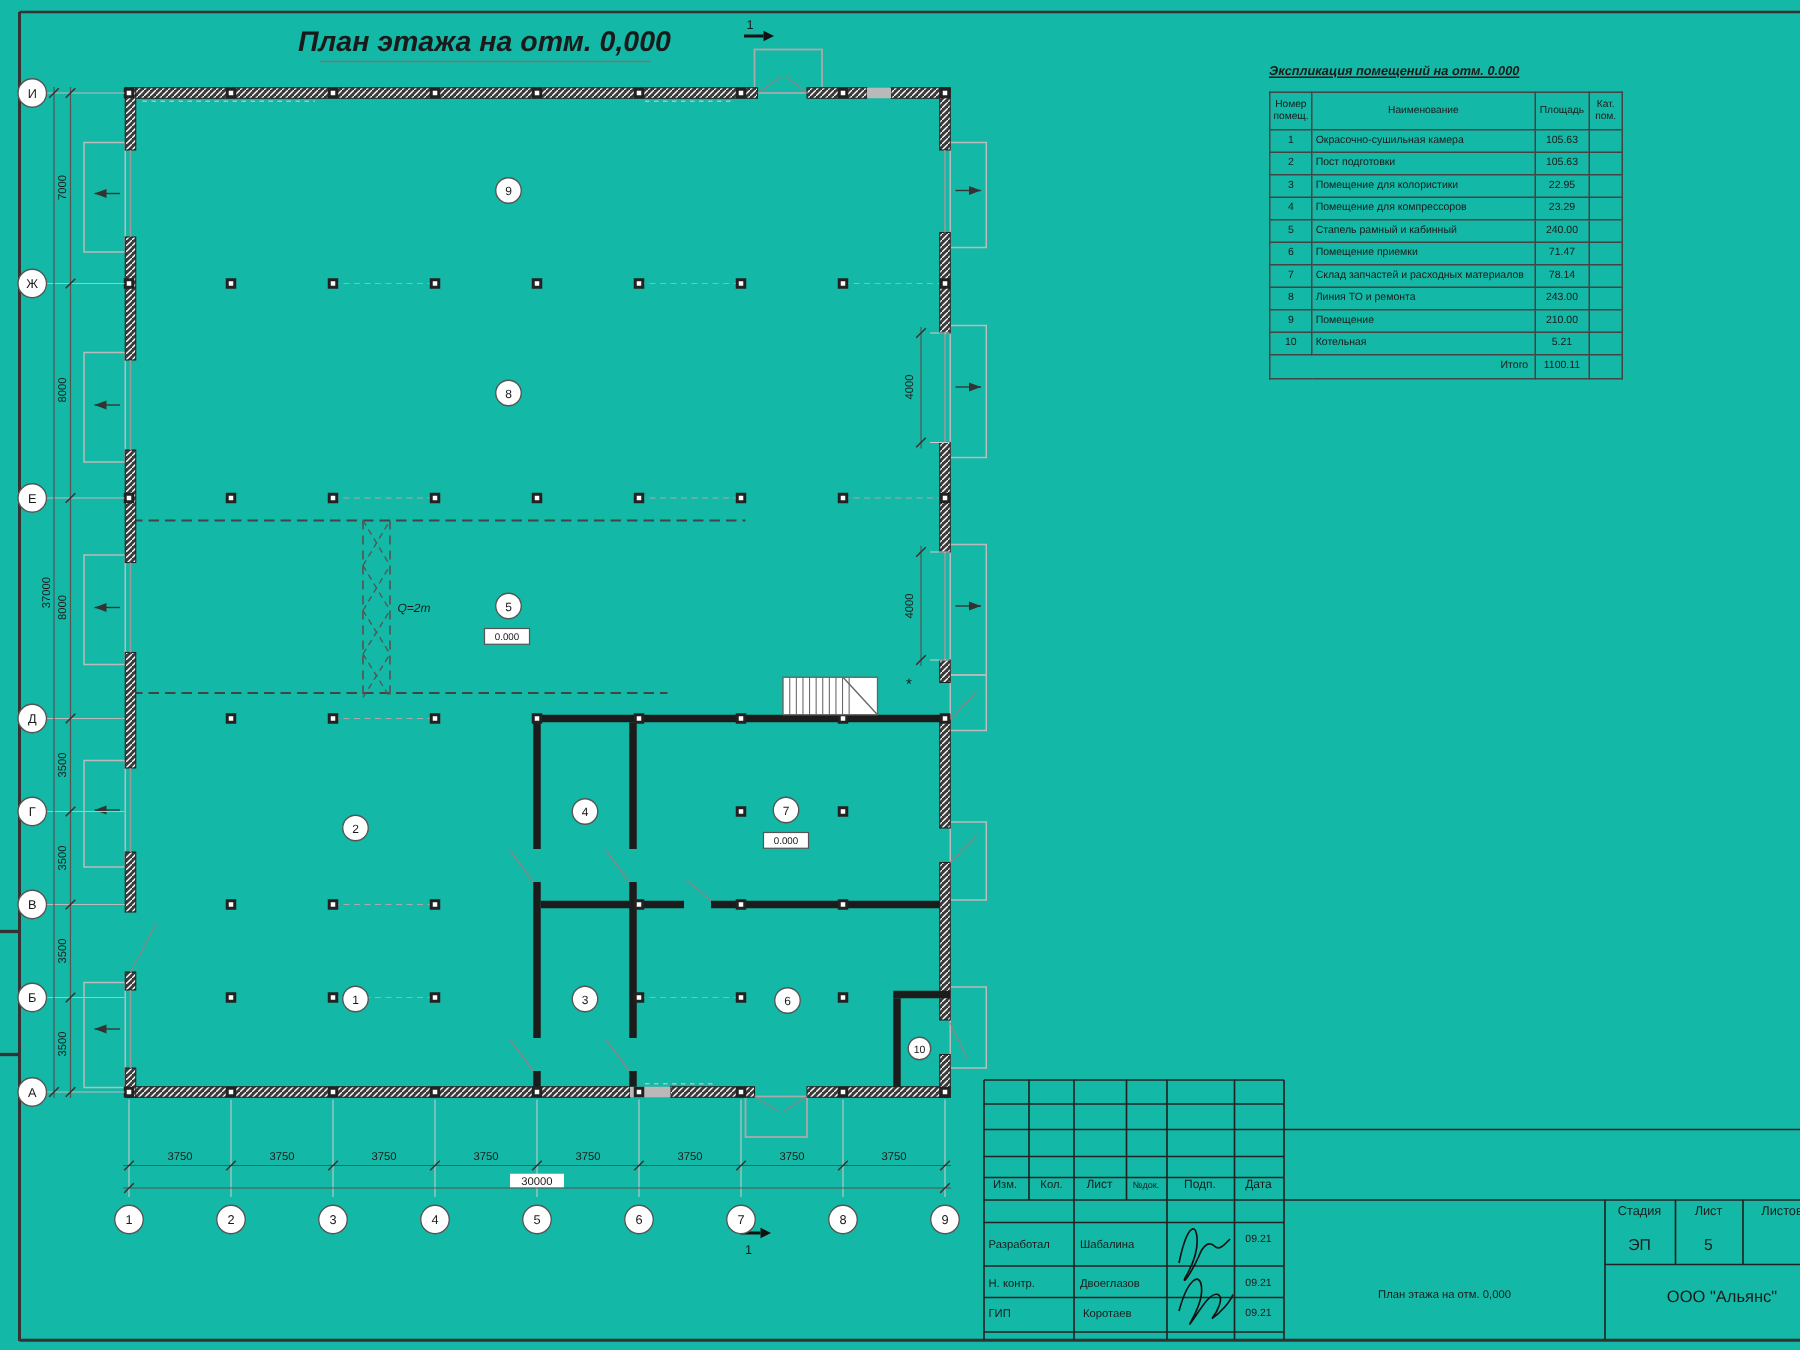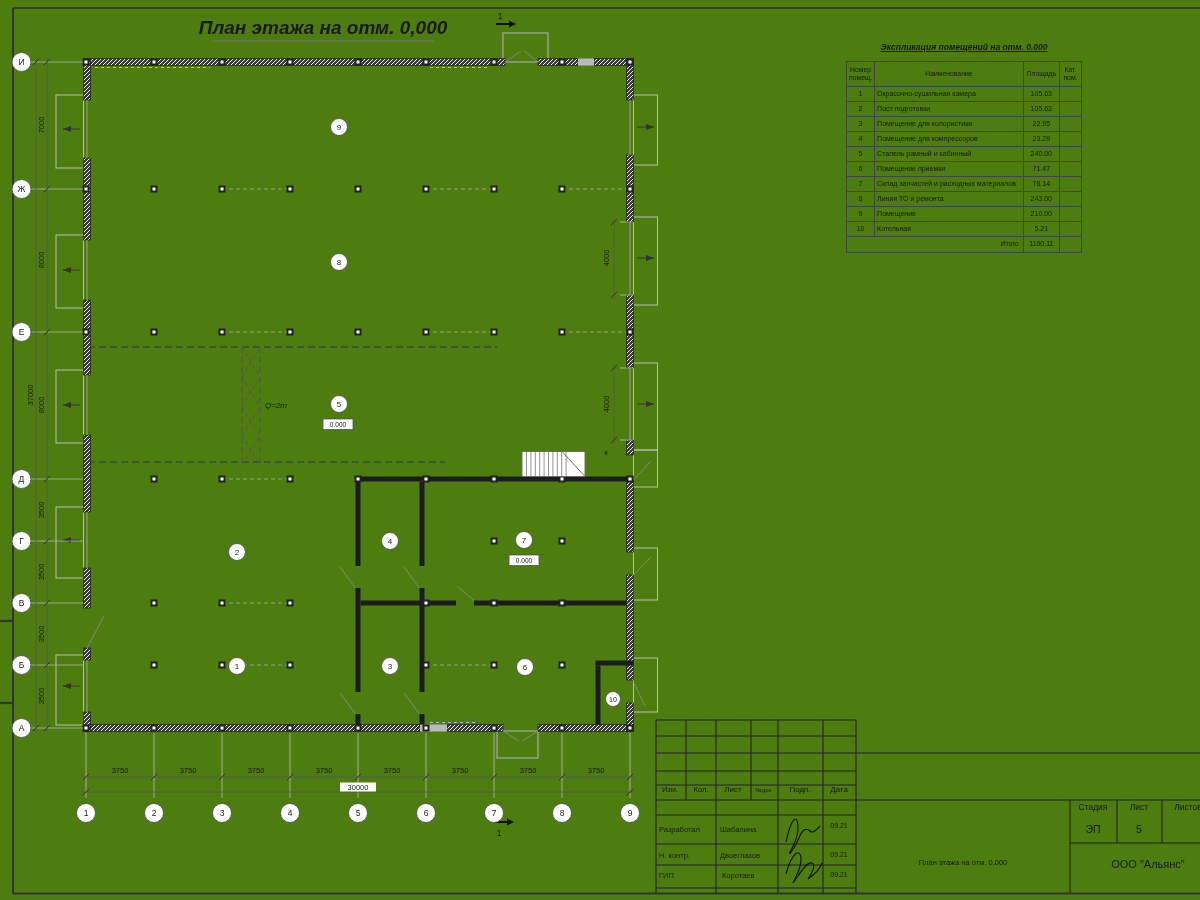--- a/index.html
+++ b/index.html
@@ -1,22 +1,22 @@
 <!DOCTYPE html>
 <html><head>
 <meta charset="utf-8">
 <style>
   html,body{margin:0;padding:0;background:#e8e8e8;}
-  #sheet{position:relative;width:1200px;height:900px;background:#4d7c0f;overflow:hidden;
+  #sheet{position:relative;width:1200px;height:900px;background:#14b8a6;overflow:hidden;
          font-family:"Liberation Sans",sans-serif;color:#1a1a1a;}
   #plan-svg{position:absolute;left:0;top:0;}
   svg text{font-family:"Liberation Sans",sans-serif;fill:#1a1a1a;}
   
   #schedule{position:absolute;left:846px;top:42px;width:236px;}
-  #schedule .sched-title{font-size:8.5px;font-style:italic;font-weight:bold;text-align:center;
+  #schedule .sched-title{font-size:8.5px;font-style:italic;font-weight:bold;
       text-decoration:underline;margin-bottom:9px;white-space:nowrap;}
   #schedule table{border-collapse:collapse;width:100%;table-layout:fixed;}
   #schedule th,#schedule td{border:1px solid #444;font-weight:normal;padding:0 2px;
       font-size:7px;line-height:1.15;overflow:hidden;}
   #schedule th{text-align:center;font-size:6.8px;height:24px;}
   #schedule td{height:14px;}
   #schedule td.c{text-align:center;}
   #schedule td.n{text-align:left;}
   #schedule tr.total td{height:15px;}
   #schedule td.tot{text-align:right;padding-right:4px;}

